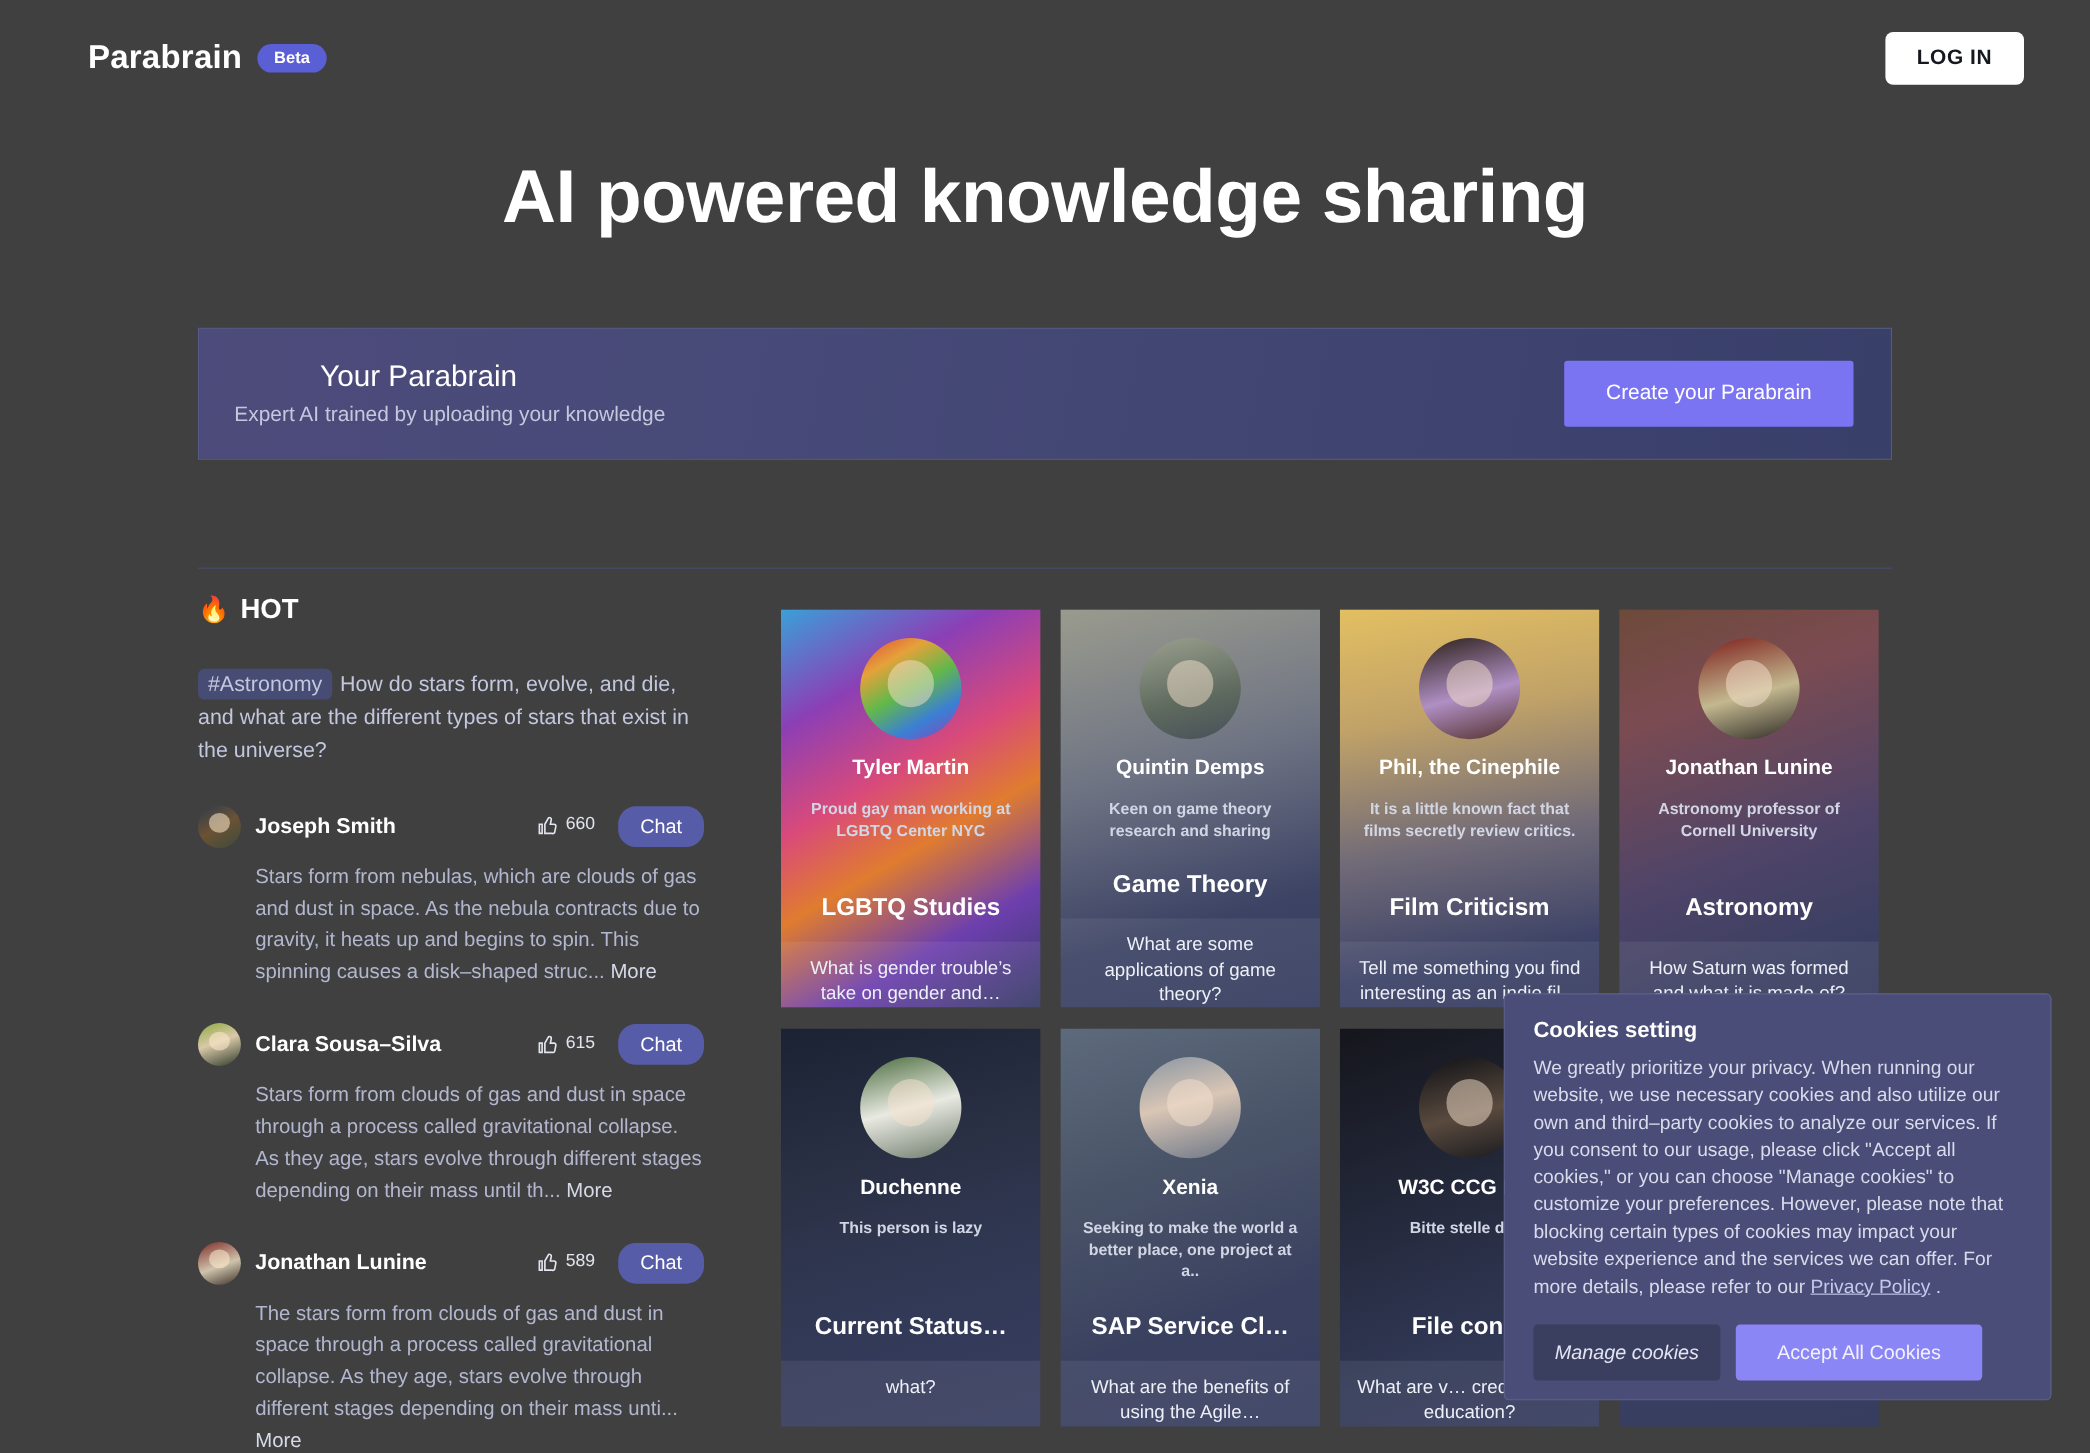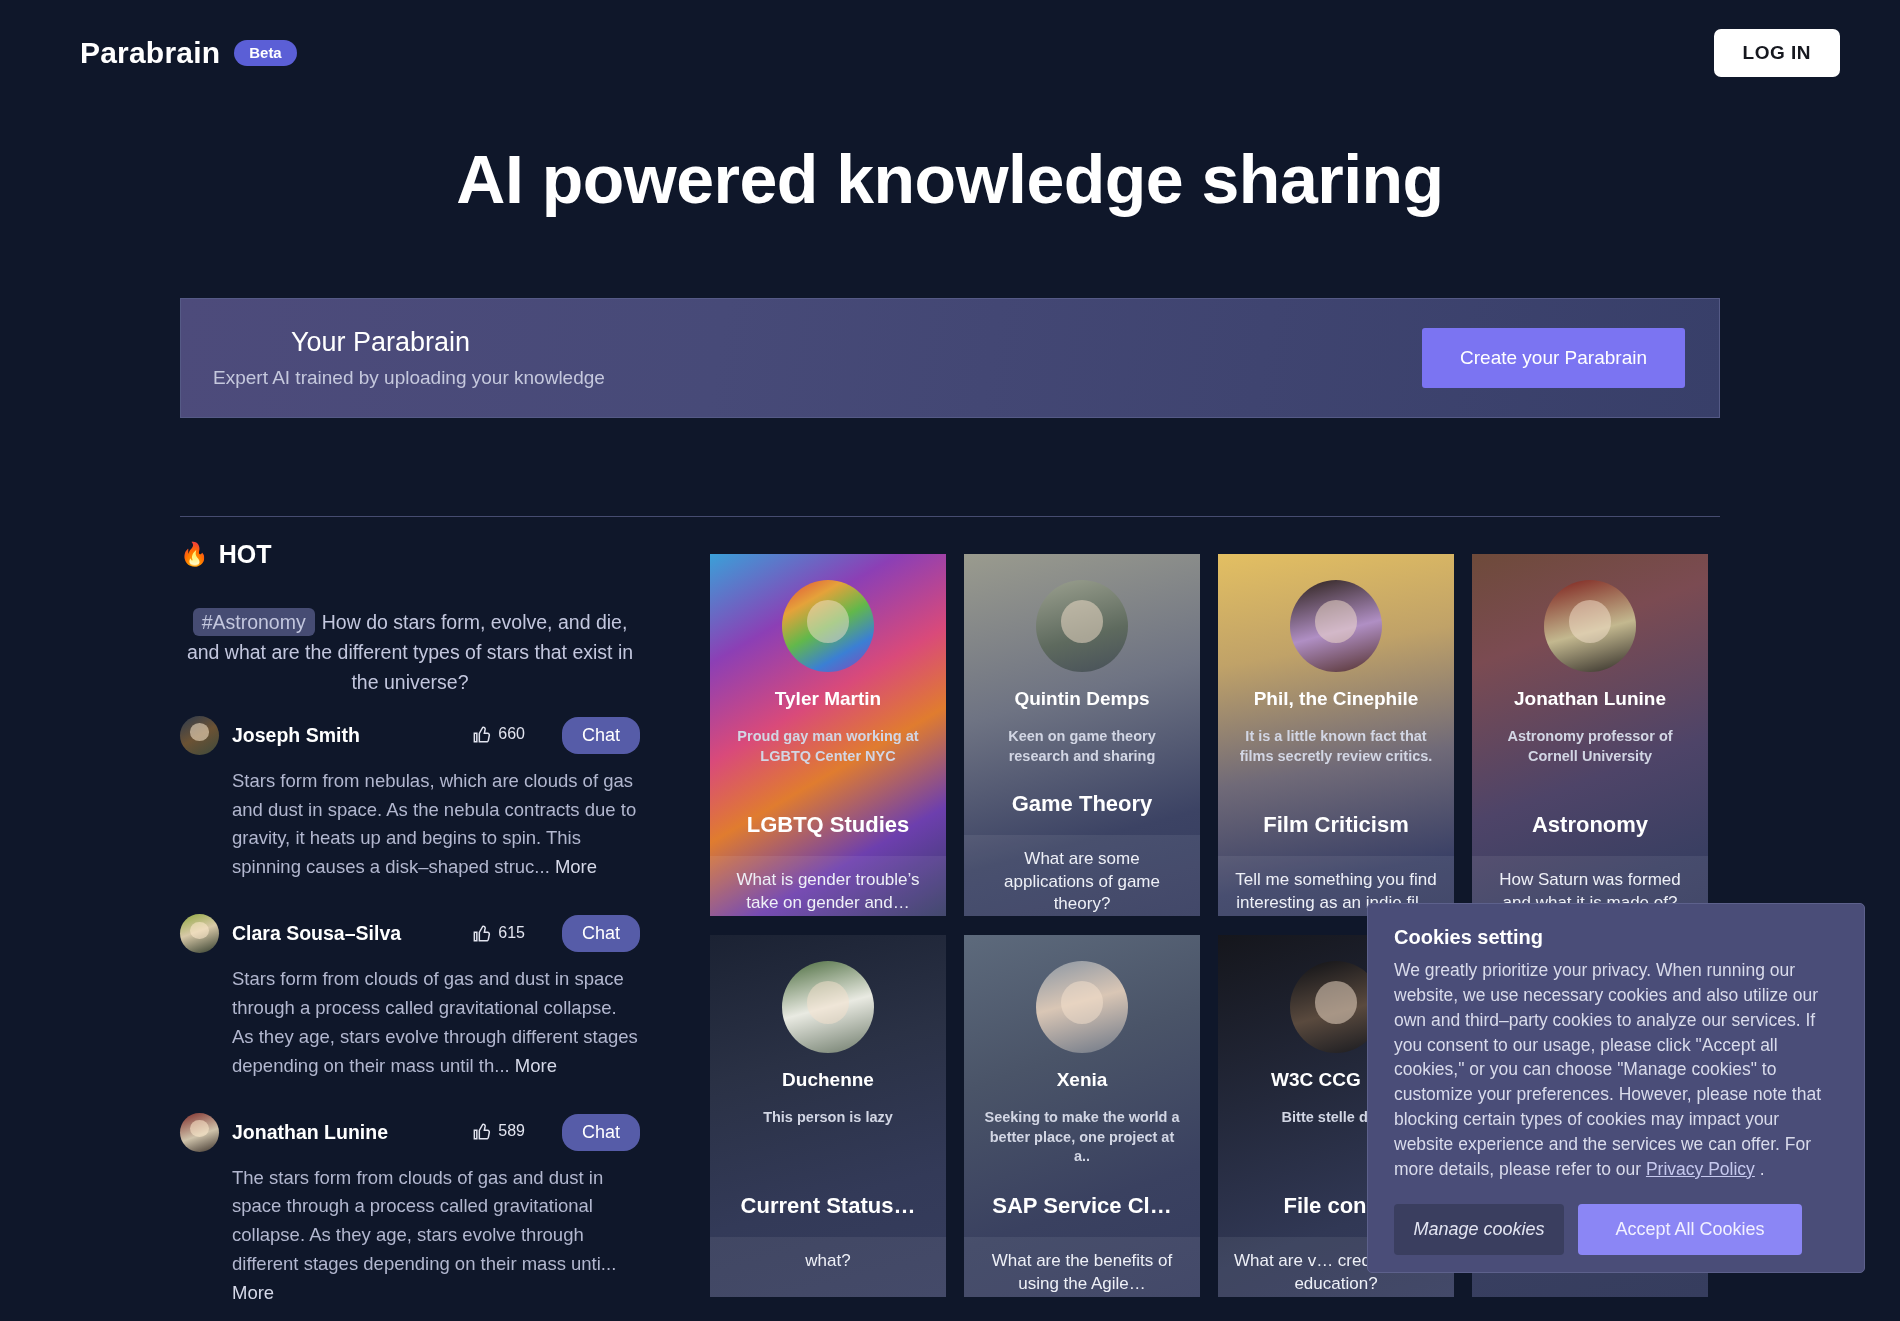--- a/index.html
+++ b/index.html
@@ -2,21 +2,21 @@
 <html><head>
 <meta charset="utf-8">
 <style>
   * { box-sizing: border-box; margin: 0; padding: 0; }
   html, body {
     width: 1900px; height: 1321px;
     background: #343a5c;
     font-family: "Liberation Sans", sans-serif;
     overflow: hidden;
   }
-  .page { position: relative; width: 1900px; height: 1321px; background: #0f172a; }
+  .page { position: relative; width: 1900px; height: 1321px; background: #404040; }
 
   
   .header {
     position: absolute; top: 0; left: 0; width: 1900px; height: 106px;
     display: flex; align-items: center; justify-content: space-between;
     padding: 0 60px 0 80px;
   }
   .brand { display: flex; align-items: center; gap: 14px; }
   .brand-name { color: #ffffff; font-size: 30px; font-weight: bold; letter-spacing: .2px; }
   .beta-badge {
@@ -59,21 +59,21 @@
   }
 
   
   .left-col { position: absolute; top: 540px; left: 180px; width: 460px; }
   .section-head {
     display: flex; align-items: center; gap: 10px;
     color: #ffffff; font-size: 25px; font-weight: bold; margin-bottom: 38px;
   }
   .emoji { font-size: 23px; }
   .hot-question {
-    color: #c3c7de; font-size: 19.5px; line-height: 1.55; margin-bottom: 18px; text-align: center;
+    color: #c3c7de; font-size: 19.5px; line-height: 1.55; margin-bottom: 34px;
   }
   .tag-chip {
     background: #464c73; color: #c3c7de; border-radius: 6px;
     padding: 3px 9px; margin-right: 7px;
   }
   .answer { margin-bottom: 32px; }
   .answer-head { display: flex; align-items: center; gap: 13px; margin-bottom: 12px; }
   .avatar {
     width: 39px; height: 39px; border-radius: 50%; flex: 0 0 39px;
     background: #5a5f80; overflow: hidden; position: relative;
@@ -83,21 +83,21 @@
   .av-c { background: linear-gradient(160deg,#7d2a28 0%,#cfc3ab 55%,#3a3029 100%); }
   .avatar::after {
     content:""; position:absolute; left:26%; top:20%; width:48%; height:44%;
     border-radius:50%; background: rgba(255,235,205,.55);
   }
   .answer-name { color: #ffffff; font-size: 19.5px; font-weight: bold; flex: 1; }
   .likes { display: flex; align-items: flex-start; gap: 7px; color: #e2e4ef; font-size: 16px; }
   .thumb-icon { display: inline-flex; }
   .chat-btn {
     background: #565ca8; color: #ffffff; font-size: 18px; border: none;
-    border-radius: 16px; padding: 8px 20px; margin-left: 24px; cursor: pointer;
+    border-radius: 16px; padding: 8px 20px; margin-left: 8px; cursor: pointer;
   }
   .answer-body {
     color: #b2b7cf; font-size: 18.5px; line-height: 1.56; padding-left: 52px;
   }
   .more-link { color: #d6d9e8; cursor: pointer; }
 
   
   .grid {
     position: absolute; top: 554px; left: 710px;
     display: grid; grid-template-columns: repeat(4, 236px); gap: 19px 18px;

